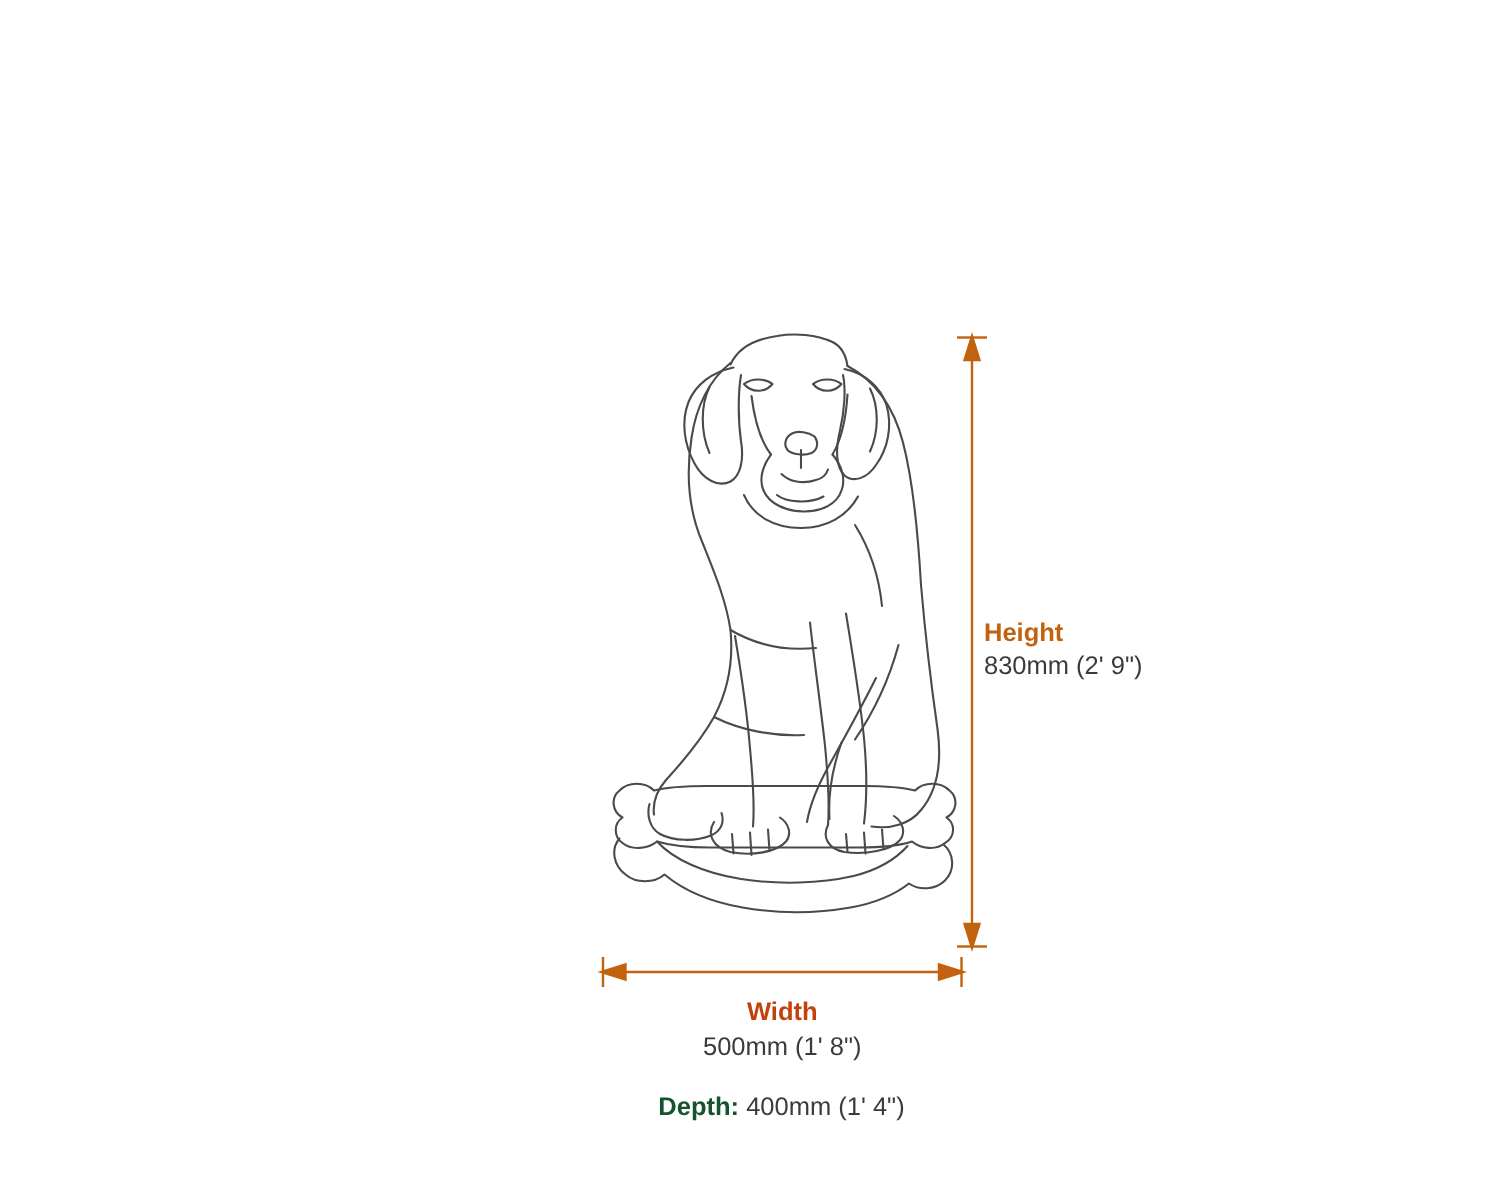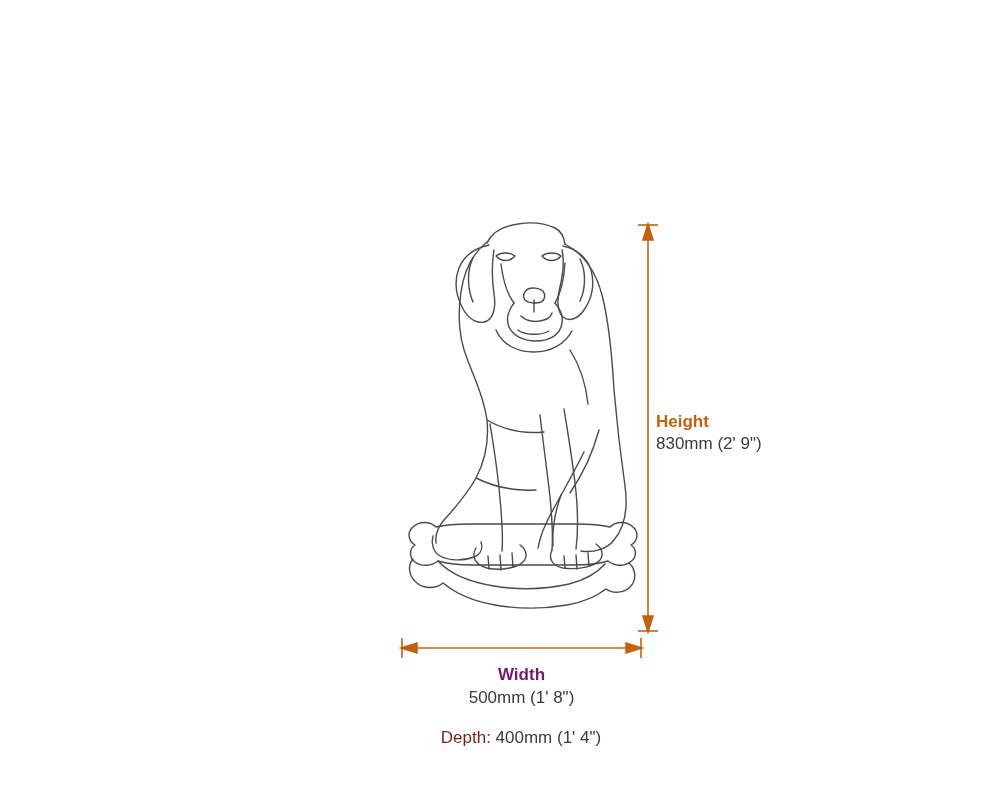--- a/index.html
+++ b/index.html
@@ -45,21 +45,21 @@
     white-space: nowrap;
   }
   .width-block {
     position: absolute;
     left: 390px;
     top: 663px;
     width: 215px;
     text-align: center;
   }
   .width-block .lbl {
-    color: #701a75;
+    color: #c2410c;
     font-weight: bold;
     font-size: 17px;
     line-height: 23px;
     white-space: nowrap;
   }
   .width-block .val {
     color: #3b3b3b;
     font-size: 17px;
     line-height: 23px;
     white-space: nowrap;
@@ -67,22 +67,22 @@
   .extra-row {
     position: absolute;
     width: 430px;
     left: 282px;
     text-align: center;
     font-size: 17px;
     line-height: 24px;
     white-space: nowrap;
   }
   .extra-row .lbl {
-    color: #7f1d1d;
-    font-weight: normal;
+    color: #14532d;
+    font-weight: bold;
   }
   .extra-row .val {
     color: #3b3b3b;
   }
   #row-depth { top: 726px; }
   #row-weight { top: 756px; }
 </style>
 </head>
 <body>
 

